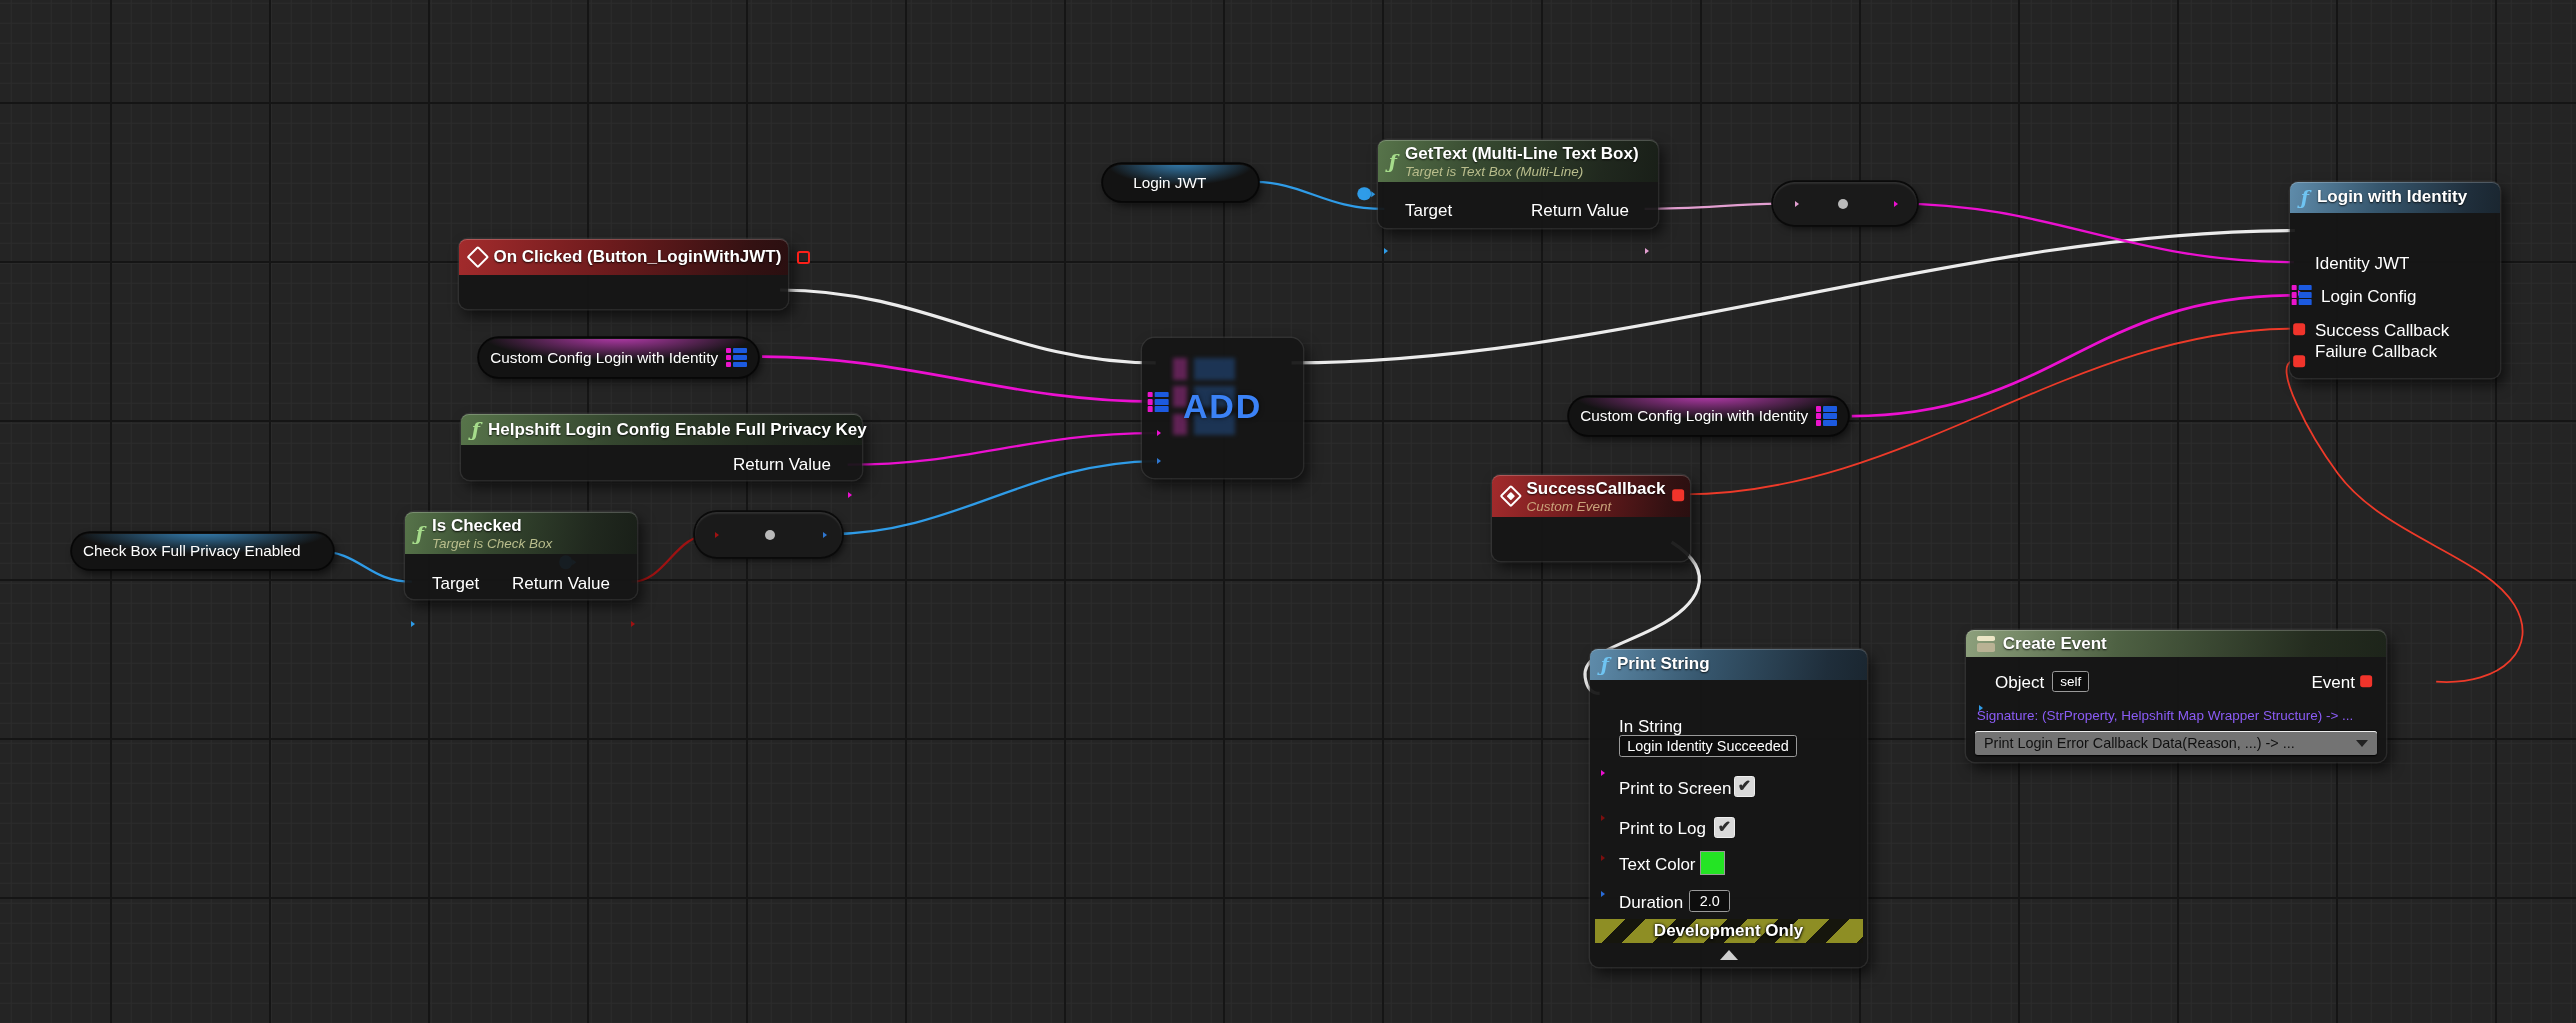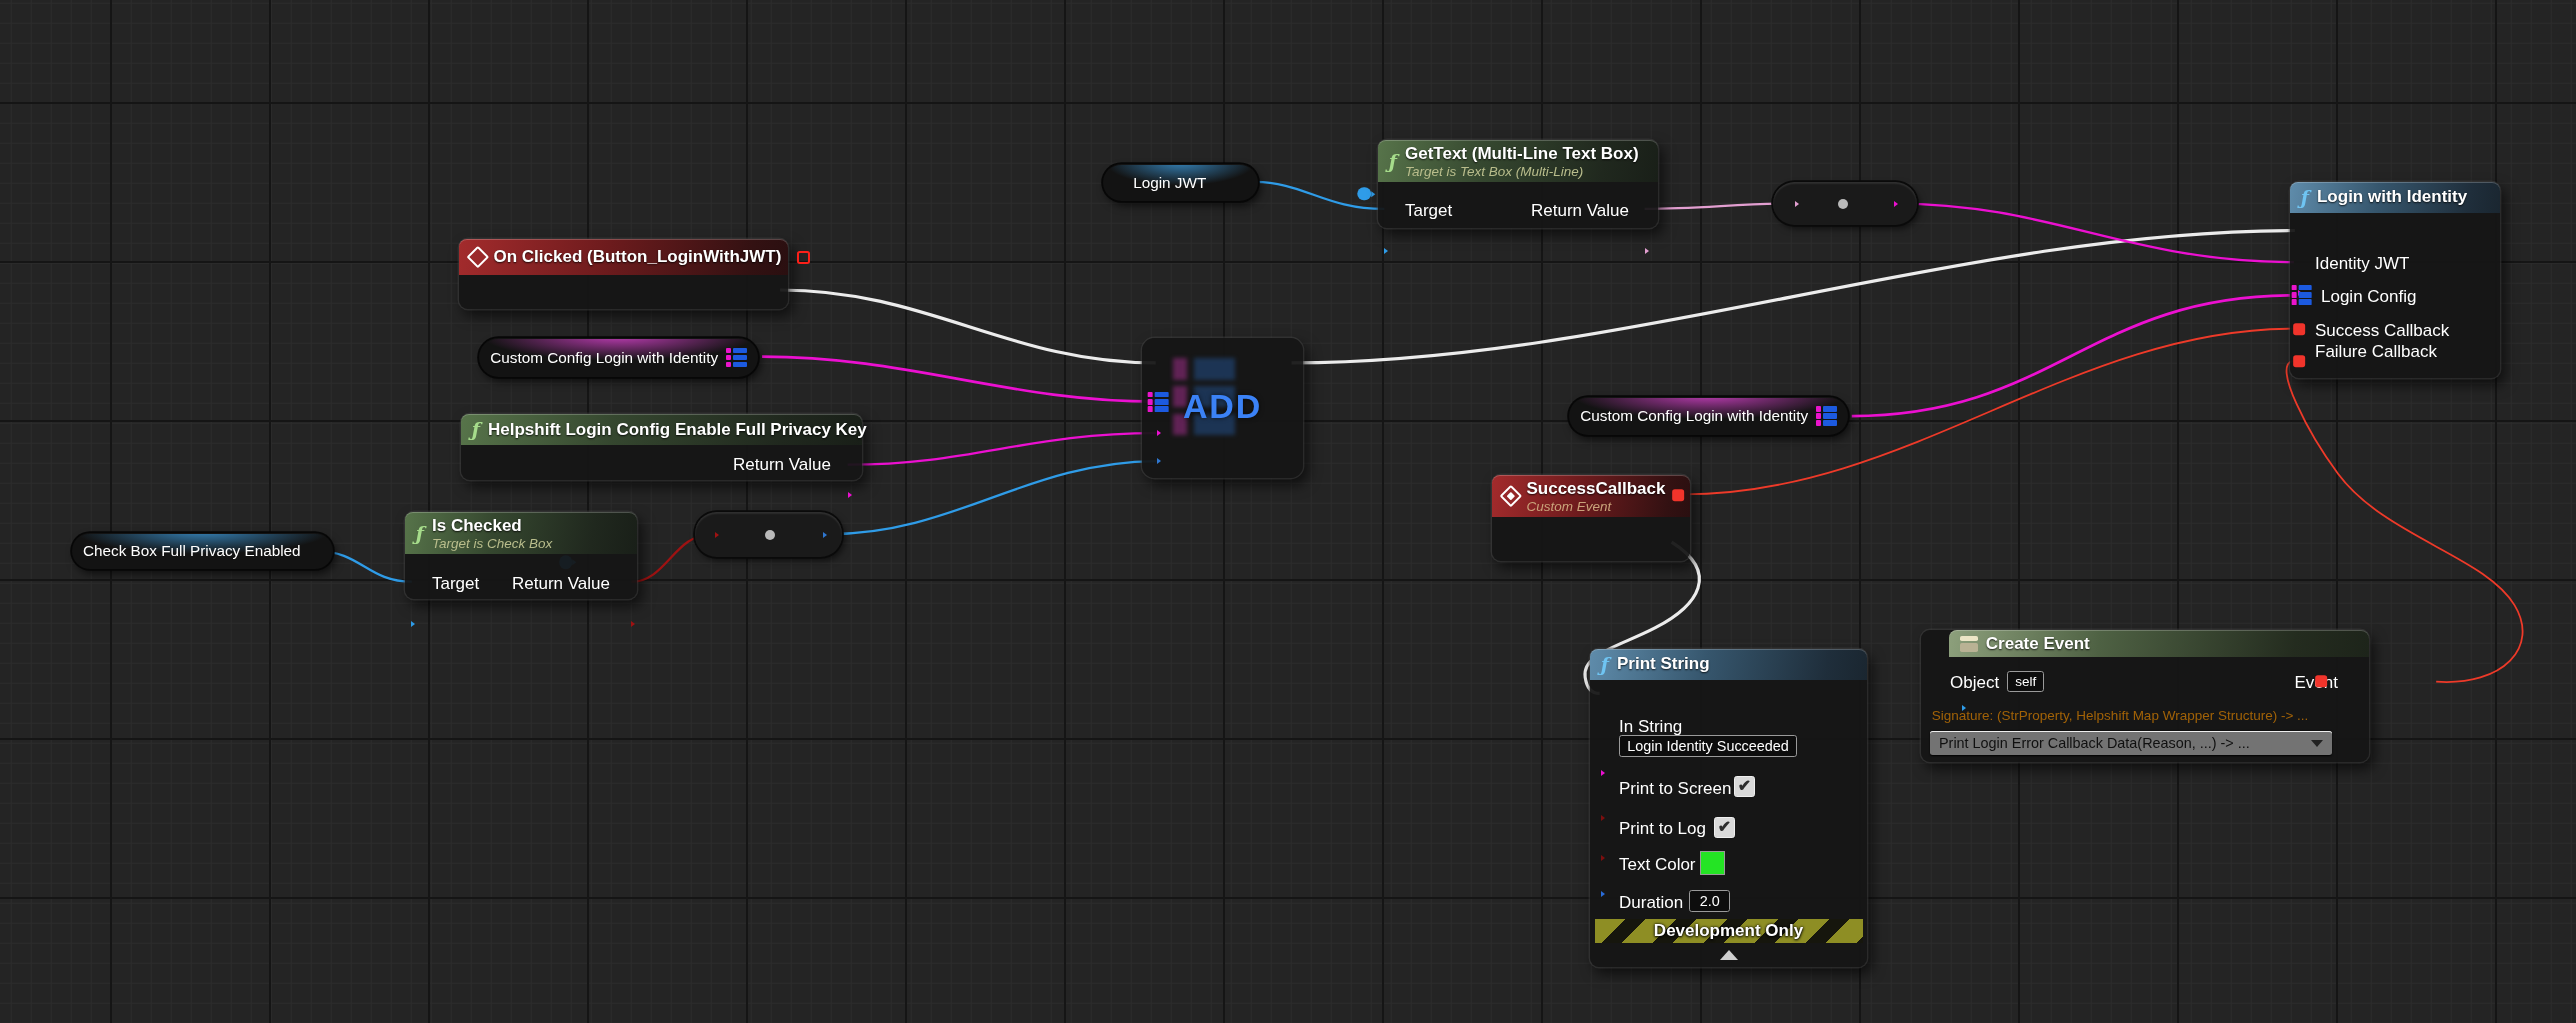--- a/index.html
+++ b/index.html
@@ -71,21 +71,21 @@
   .swatch{width:22.5px;height:21.6px;background:#24e424;border:1.8px solid #9a9a9a;}
   .devband{position:absolute;left:4.5px;right:4.5px;height:24px;display:flex;align-items:center;justify-content:center;
     background:repeating-linear-gradient(135deg,#8e8e24 0 21.6px,#16160d 21.6px 36px);
     color:#fff;font-size:17px;font-weight:bold;text-shadow:0 0.9px 2.7px #000,0 0 2.7px #000;}
   .collapse-tri{position:absolute;width:0;height:0;border-left:9px solid transparent;border-right:9px solid transparent;
     border-bottom:10px solid #cfcfcf;transform:translateX(-50%);}
   .dropdown{position:absolute;background:#737373;color:#101010;border-radius:2.7px;font-size:14.4px;
     display:flex;align-items:center;padding:0 9px;box-shadow:inset 0 0.9px 0 #eee,0 0.9px 1.8px #000;}
   .dropdown .txt{flex:1;white-space:nowrap;overflow:hidden;}
   .dd-caret{width:0;height:0;border-left:6.3px solid transparent;border-right:6.3px solid transparent;border-top:7.2px solid #222;}
-  .sigtext{position:absolute;font-size:13.5px;color:#a16207;white-space:nowrap;}
+  .sigtext{position:absolute;font-size:13.5px;color:#8b5cf6;white-space:nowrap;}
   .cebox{width:18px;height:16px;display:flex;flex-direction:column;gap:1.8px;flex:0 0 auto;}
   .cebox i{display:block;border-radius:1.8px;}
   .cebox .top{height:5.4px;background:#ece6c6;}
   .cebox .bot{flex:1;background:#b9b294;}
 
   .addwm{position:absolute;left:31px;top:20px;display:grid;grid-template-columns:14.4px 41px;grid-auto-rows:21.6px;gap:6.3px;
     filter:blur(2.3px);opacity:.85;}
   .addwm span{display:block;}
   .addwm .m{background:#6e2560;} .addwm .b{background:#1e3a5f;}
   .addtxt{position:absolute;left:0;right:0;top:50%;transform:translateY(-54%);text-align:center;
@@ -285,21 +285,21 @@
     <span class="apin dpin hollow" style="left:10.8px;top:214px;color:#2a6cd8;"></span>
     <span class="rowlbl" style="position:absolute;left:29px;top:206px;">Text Color</span>
     <span class="swatch" style="position:absolute;left:110px;top:202px;"></span>
     <span class="apin dpin hollow" style="left:10.8px;top:252px;color:#96e03a;"></span>
     <span class="rowlbl" style="position:absolute;left:29px;top:244px;">Duration</span>
     <span class="fieldbox" style="position:absolute;left:99px;top:241px;min-width:25px;text-align:center;">2.0</span>
     <div class="devband" style="top:270px;">Development Only</div>
     <span class="collapse-tri" style="left:50%;top:301px;"></span>
   </div>
 
-  <div class="node" style="left:1921px;top:630px;width:420px;height:132px;padding-left:28px;">
+  <div class="node" style="left:1966px;top:630px;width:420px;height:132px;">
     <div class="hdr cevent" style="height:20px;">
       <span class="cebox">
           <i class="top"></i>
           <i class="bot"></i>
         </span>
       <span class="ttl">Create Event</span>
     </div>
     <span class="apin dpin hollow" style="left:12.6px;top:51px;color:#2f9ce8;"></span>
     <span class="rowlbl" style="position:absolute;left:29px;top:43px;">Object</span>
     <span class="fieldbox" style="position:absolute;left:86px;top:41px;font-size:13.5px;">self</span>

